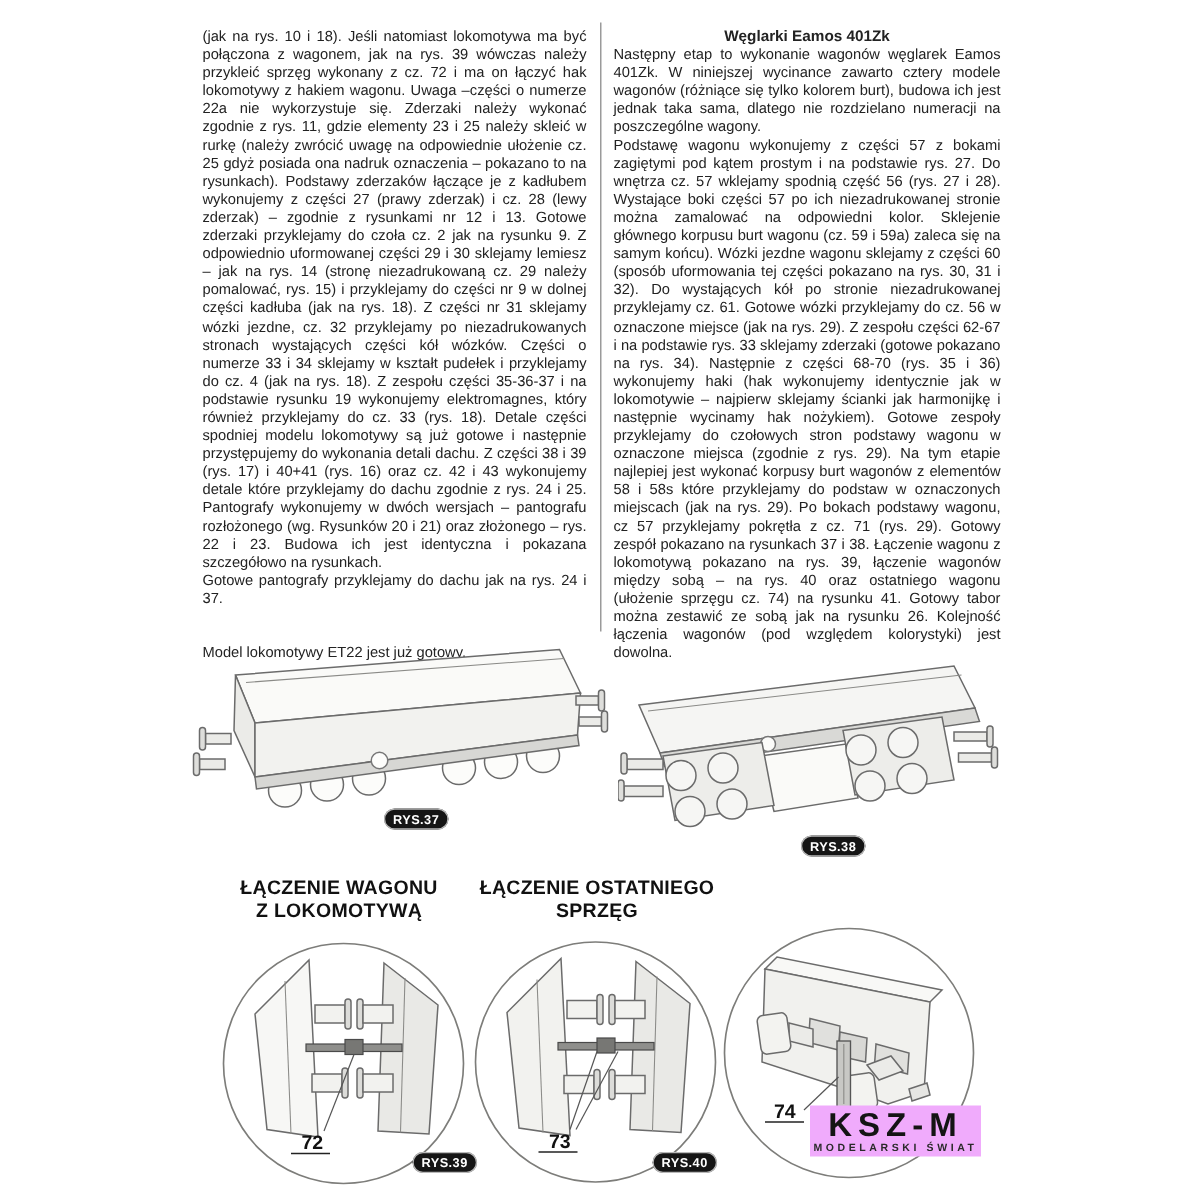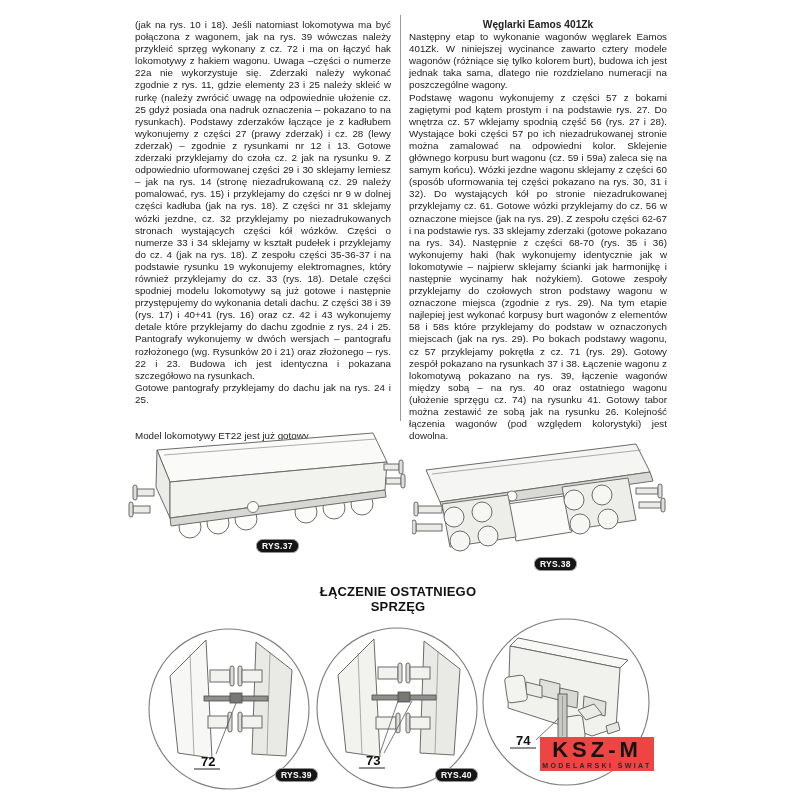--- a/index.html
+++ b/index.html
@@ -23,34 +23,34 @@
 
   
   .diag-head { position:absolute; top:584px; width:186px; text-align:center;
                font-weight:bold; font-size:13px; line-height:15px; color:#111; letter-spacing:0.2px; }
 
   svg { position:absolute; }
   .lineart { stroke:#6b6b6b; stroke-width:1; }
 
   
   .logo { position:absolute; left:540px; top:737px; width:114px; text-align:center;
-          background:#ef4444; padding:2px 2px 1px; }
+          background:#f0abfc; padding:2px 2px 1px; }
   .logo-name { display:block; font-weight:900; font-size:22px; line-height:22px;
                letter-spacing:4px; color:#141414; }
   .logo-sub  { display:block; font-size:7px; line-height:9px; letter-spacing:2.4px;
                color:#2a2a2a; font-weight:bold; white-space:nowrap; }
 </style>
 </head>
 <body>
 
 <div class="page">
 
   <div class="col col-left">
     <p>(jak na rys. 10 i 18). Jeśli natomiast lokomotywa ma być połączona z wagonem, jak na rys. 39 wówczas należy przykleić sprzęg wykonany z cz. 72  i ma on łączyć hak lokomotywy z hakiem wagonu. Uwaga –części o numerze 22a nie wykorzystuje się. Zderzaki należy wykonać zgodnie z rys. 11, gdzie elementy 23 i 25 należy skleić w rurkę (należy zwrócić uwagę na odpowiednie ułożenie  cz. 25 gdyż posiada ona nadruk oznaczenia – pokazano to na rysunkach). Podstawy zderzaków łączące je z kadłubem wykonujemy z części 27 (prawy zderzak) i cz. 28 (lewy zderzak) – zgodnie z rysunkami nr 12 i 13. Gotowe zderzaki przyklejamy do czoła cz. 2 jak na rysunku 9. Z odpowiednio uformowanej części 29 i 30 sklejamy lemiesz – jak na rys. 14 (stronę niezadrukowaną cz. 29 należy pomalować, rys. 15) i przyklejamy do części nr 9 w dolnej części kadłuba (jak na rys. 18). Z części nr 31 sklejamy wózki jezdne, cz. 32 przyklejamy po niezadrukowanych stronach wystających części kół wózków. Części o numerze 33 i 34 sklejamy w kształt pudełek i przyklejamy do cz. 4 (jak na rys. 18). Z zespołu części 35-36-37 i na podstawie rysunku 19 wykonujemy elektromagnes, który również przyklejamy do cz. 33 (rys. 18). Detale części spodniej modelu lokomotywy są już gotowe i następnie przystępujemy do wykonania detali dachu. Z części 38 i 39 (rys. 17) i 40+41 (rys. 16) oraz cz. 42 i 43 wykonujemy detale które przyklejamy do dachu zgodnie z rys. 24 i 25. Pantografy wykonujemy w dwóch wersjach – pantografu rozłożonego (wg. Rysunków 20 i 21) oraz złożonego – rys. 22 i 23. Budowa ich jest identyczna i pokazana szczegółowo na rysunkach.</p>
-    <p>Gotowe pantografy przyklejamy do dachu jak na rys. 24 i 25.</p>
+    <p>Gotowe pantografy przyklejamy do dachu jak na rys. 24 i 37.</p>
     <p class="gap-top">Model lokomotywy ET22 jest już gotowy.</p>
   </div>
 
   <div class="divider"></div>
 
   <div class="col col-right">
     <h2>Węglarki Eamos 401Zk</h2>
     <p>Następny etap to wykonanie wagonów węglarek Eamos 401Zk. W niniejszej wycinance zawarto cztery modele wagonów (różniące się tylko kolorem burt), budowa ich jest jednak taka sama, dlatego nie rozdzielano numeracji na poszczególne wagony.</p>
     <p>Podstawę wagonu wykonujemy z części 57 z bokami zagiętymi pod kątem prostym i na podstawie rys. 27. Do wnętrza cz. 57 wklejamy spodnią część 56 (rys. 27 i 28). Wystające boki części 57 po ich niezadrukowanej stronie można zamalować na odpowiedni kolor. Sklejenie głównego korpusu burt wagonu (cz. 59 i 59a) zaleca się na samym końcu). Wózki jezdne wagonu sklejamy z części 60 (sposób uformowania tej części pokazano na rys. 30, 31 i 32). Do wystających kół po stronie niezadrukowanej przyklejamy cz. 61. Gotowe wózki przyklejamy do cz. 56 w oznaczone miejsce (jak na rys. 29). Z zespołu części 62-67 i na podstawie rys. 33 sklejamy zderzaki (gotowe pokazano na rys. 34). Następnie z części 68-70 (rys. 35 i 36) wykonujemy haki (hak wykonujemy identycznie jak w lokomotywie – najpierw sklejamy ścianki jak harmonijkę i następnie wycinamy hak nożykiem). Gotowe zespoły przyklejamy do czołowych stron podstawy wagonu w oznaczone miejsca (zgodnie z rys. 29). Na tym etapie najlepiej jest wykonać korpusy burt wagonów z elementów 58 i 58s które przyklejamy do podstaw w oznaczonych miejscach (jak na rys. 29). Po bokach podstawy wagonu, cz 57 przyklejamy pokrętła z cz. 71 (rys. 29). Gotowy zespół pokazano na rysunkach 37 i 38. Łączenie wagonu z lokomotywą pokazano na rys. 39, łączenie wagonów między sobą – na rys. 40 oraz ostatniego wagonu (ułożenie sprzęgu cz. 74)  na rysunku 41. Gotowy tabor można zestawić ze sobą jak na rysunku 26. Kolejność łączenia wagonów (pod względem kolorystyki) jest dowolna.</p>
   </div>
@@ -113,20 +113,24 @@
       <rect x="4" y="84" width="26" height="7"></rect>
         <rect x="0" y="80" width="4" height="14" rx="2" fill="#dededb"></rect>
       <rect x="224" y="48" width="22" height="6"></rect>
         <rect x="246" y="44" width="4" height="14" rx="2" fill="#dededb"></rect>
       <rect x="227" y="62" width="22" height="6"></rect>
         <rect x="249" y="58" width="4" height="14" rx="2" fill="#dededb"></rect>
     </g>
   </svg>
   <div class="badge" style="left:534px; top:557px;"><span>RYS.38</span></div>
 
+  <div class="diag-head" style="left:133px;">
+    <span>ŁĄCZENIE WAGONU</span><br>
+    <span>Z LOKOMOTYWĄ</span>
+  </div>
   <div class="diag-head" style="left:305px;">
     <span>ŁĄCZENIE OSTATNIEGO</span><br>
     <span>SPRZĘG</span>
   </div>
 
   <svg style="left:146px; top:626px;" width="166" height="166" viewBox="0 0 166 166">
     <circle cx="83" cy="83" r="80" fill="#ffffff" stroke="#7d7d7a" stroke-width="1.1"></circle>
     <g class="lineart">
       <polygon points="24,50 60,14 66,132 32,127" fill="#f7f7f5"></polygon>
       <line x1="44" y1="28" x2="48" y2="130" stroke="#8a8a87" stroke-width="0.7"></line>

